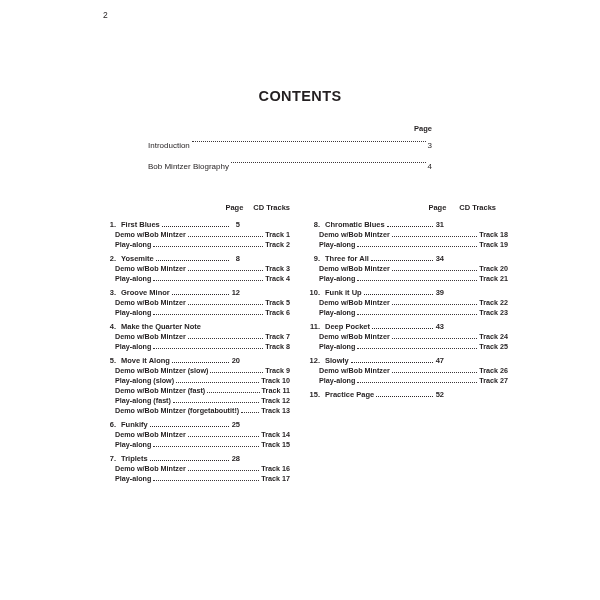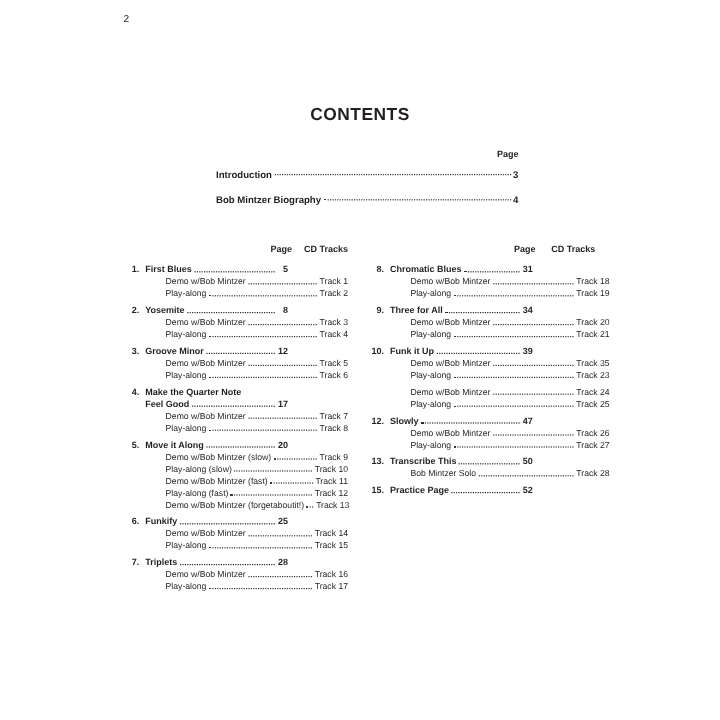--- a/index.html
+++ b/index.html
@@ -39,27 +39,26 @@
   }
   .front-hdr {
     text-align: right;
     font-weight: bold;
     font-size: 7.5px;
     line-height: 10px;
     margin-bottom: 7px;
   }
   .frow {
     display: flex;
-    align-items: center;
-    font-weight: bold;
+    align-items: flex-start;
+    font-weight: normal;
     font-size: 8px;
     line-height: 10px;
     height: 10px;
     margin-bottom: 11px;
-    margin-left: 32px;
   }
   
   .col {
     position: absolute;
     top: 203px;
     font-size: 7.5px;
     line-height: 10px;
   }
   .col-left  { left: 102px; width: 188px; }
   .col-right { left: 306px; width: 202px; }
@@ -86,23 +85,23 @@
     flex: none;
     width: 14px;
     text-align: right;
     margin-right: 5px;
   }
   .srow {
     display: flex;
     align-items: baseline;
     height: 10px;
     line-height: 10px;
-    margin-left: 36px;
+    margin-left: 13px;
     font-size: 7.2px;
-    font-weight: normal;
+    font-weight: bold;
   }
   .leader {
     flex: 1 1 auto;
     min-width: 6px;
     border-bottom: 1px dotted #3c3638;
     margin: 0 2px 1.5px 2px;
   }
   .mrow .leader { border-bottom: 1.5px dotted #2d282a; margin-bottom: 1.5px; }
   .epage { font-weight: bold; min-width: 9px; text-align: right; }
   .tail { flex: none; }
@@ -197,27 +196,20 @@
             <span class="slabel">Play-along</span>
             <span class="leader"></span>
             <span class="strack">Track 6</span>
           </div>
         </div>
         <div class="entry">
           <div class="mrow">
             <span class="num">4.</span>
             <span class="etitle">Make the Quarter Note</span>
           </div>
-          <div class="mrow">
-            <span class="num"></span>
-            <span class="etitle">Feel Good</span>
-            <span class="leader"></span>
-            <span class="epage">17</span>
-            <span class="tail"></span>
-          </div>
           <div class="srow">
             <span class="slabel">Demo w/Bob Mintzer</span>
             <span class="leader"></span>
             <span class="strack">Track 7</span>
           </div>
           <div class="srow">
             <span class="slabel">Play-along</span>
             <span class="leader"></span>
             <span class="strack">Track 8</span>
           </div>
@@ -345,29 +337,36 @@
           <div class="mrow">
             <span class="num">10.</span>
             <span class="etitle">Funk it Up</span>
             <span class="leader"></span>
             <span class="epage">39</span>
             <span class="tail"></span>
           </div>
           <div class="srow">
             <span class="slabel">Demo w/Bob Mintzer</span>
             <span class="leader"></span>
-            <span class="strack">Track 35</span>
+            <span class="strack">Track 22</span>
           </div>
           <div class="srow">
             <span class="slabel">Play-along</span>
             <span class="leader"></span>
             <span class="strack">Track 23</span>
           </div>
         </div>
         <div class="entry">
+          <div class="mrow">
+            <span class="num">11.</span>
+            <span class="etitle">Deep Pocket</span>
+            <span class="leader"></span>
+            <span class="epage">43</span>
+            <span class="tail"></span>
+          </div>
           <div class="srow">
             <span class="slabel">Demo w/Bob Mintzer</span>
             <span class="leader"></span>
             <span class="strack">Track 24</span>
           </div>
           <div class="srow">
             <span class="slabel">Play-along</span>
             <span class="leader"></span>
             <span class="strack">Track 25</span>
           </div>
@@ -385,34 +384,20 @@
             <span class="leader"></span>
             <span class="strack">Track 26</span>
           </div>
           <div class="srow">
             <span class="slabel">Play-along</span>
             <span class="leader"></span>
             <span class="strack">Track 27</span>
           </div>
         </div>
         <div class="entry">
-          <div class="mrow">
-            <span class="num">13.</span>
-            <span class="etitle">Transcribe This</span>
-            <span class="leader"></span>
-            <span class="epage">50</span>
-            <span class="tail"></span>
-          </div>
-          <div class="srow">
-            <span class="slabel">Bob Mintzer Solo</span>
-            <span class="leader"></span>
-            <span class="strack">Track 28</span>
-          </div>
-        </div>
-        <div class="entry">
         </div>
         <div class="entry">
           <div class="mrow">
             <span class="num">15.</span>
             <span class="etitle">Practice Page</span>
             <span class="leader"></span>
             <span class="epage">52</span>
             <span class="tail"></span>
           </div>
         </div>

